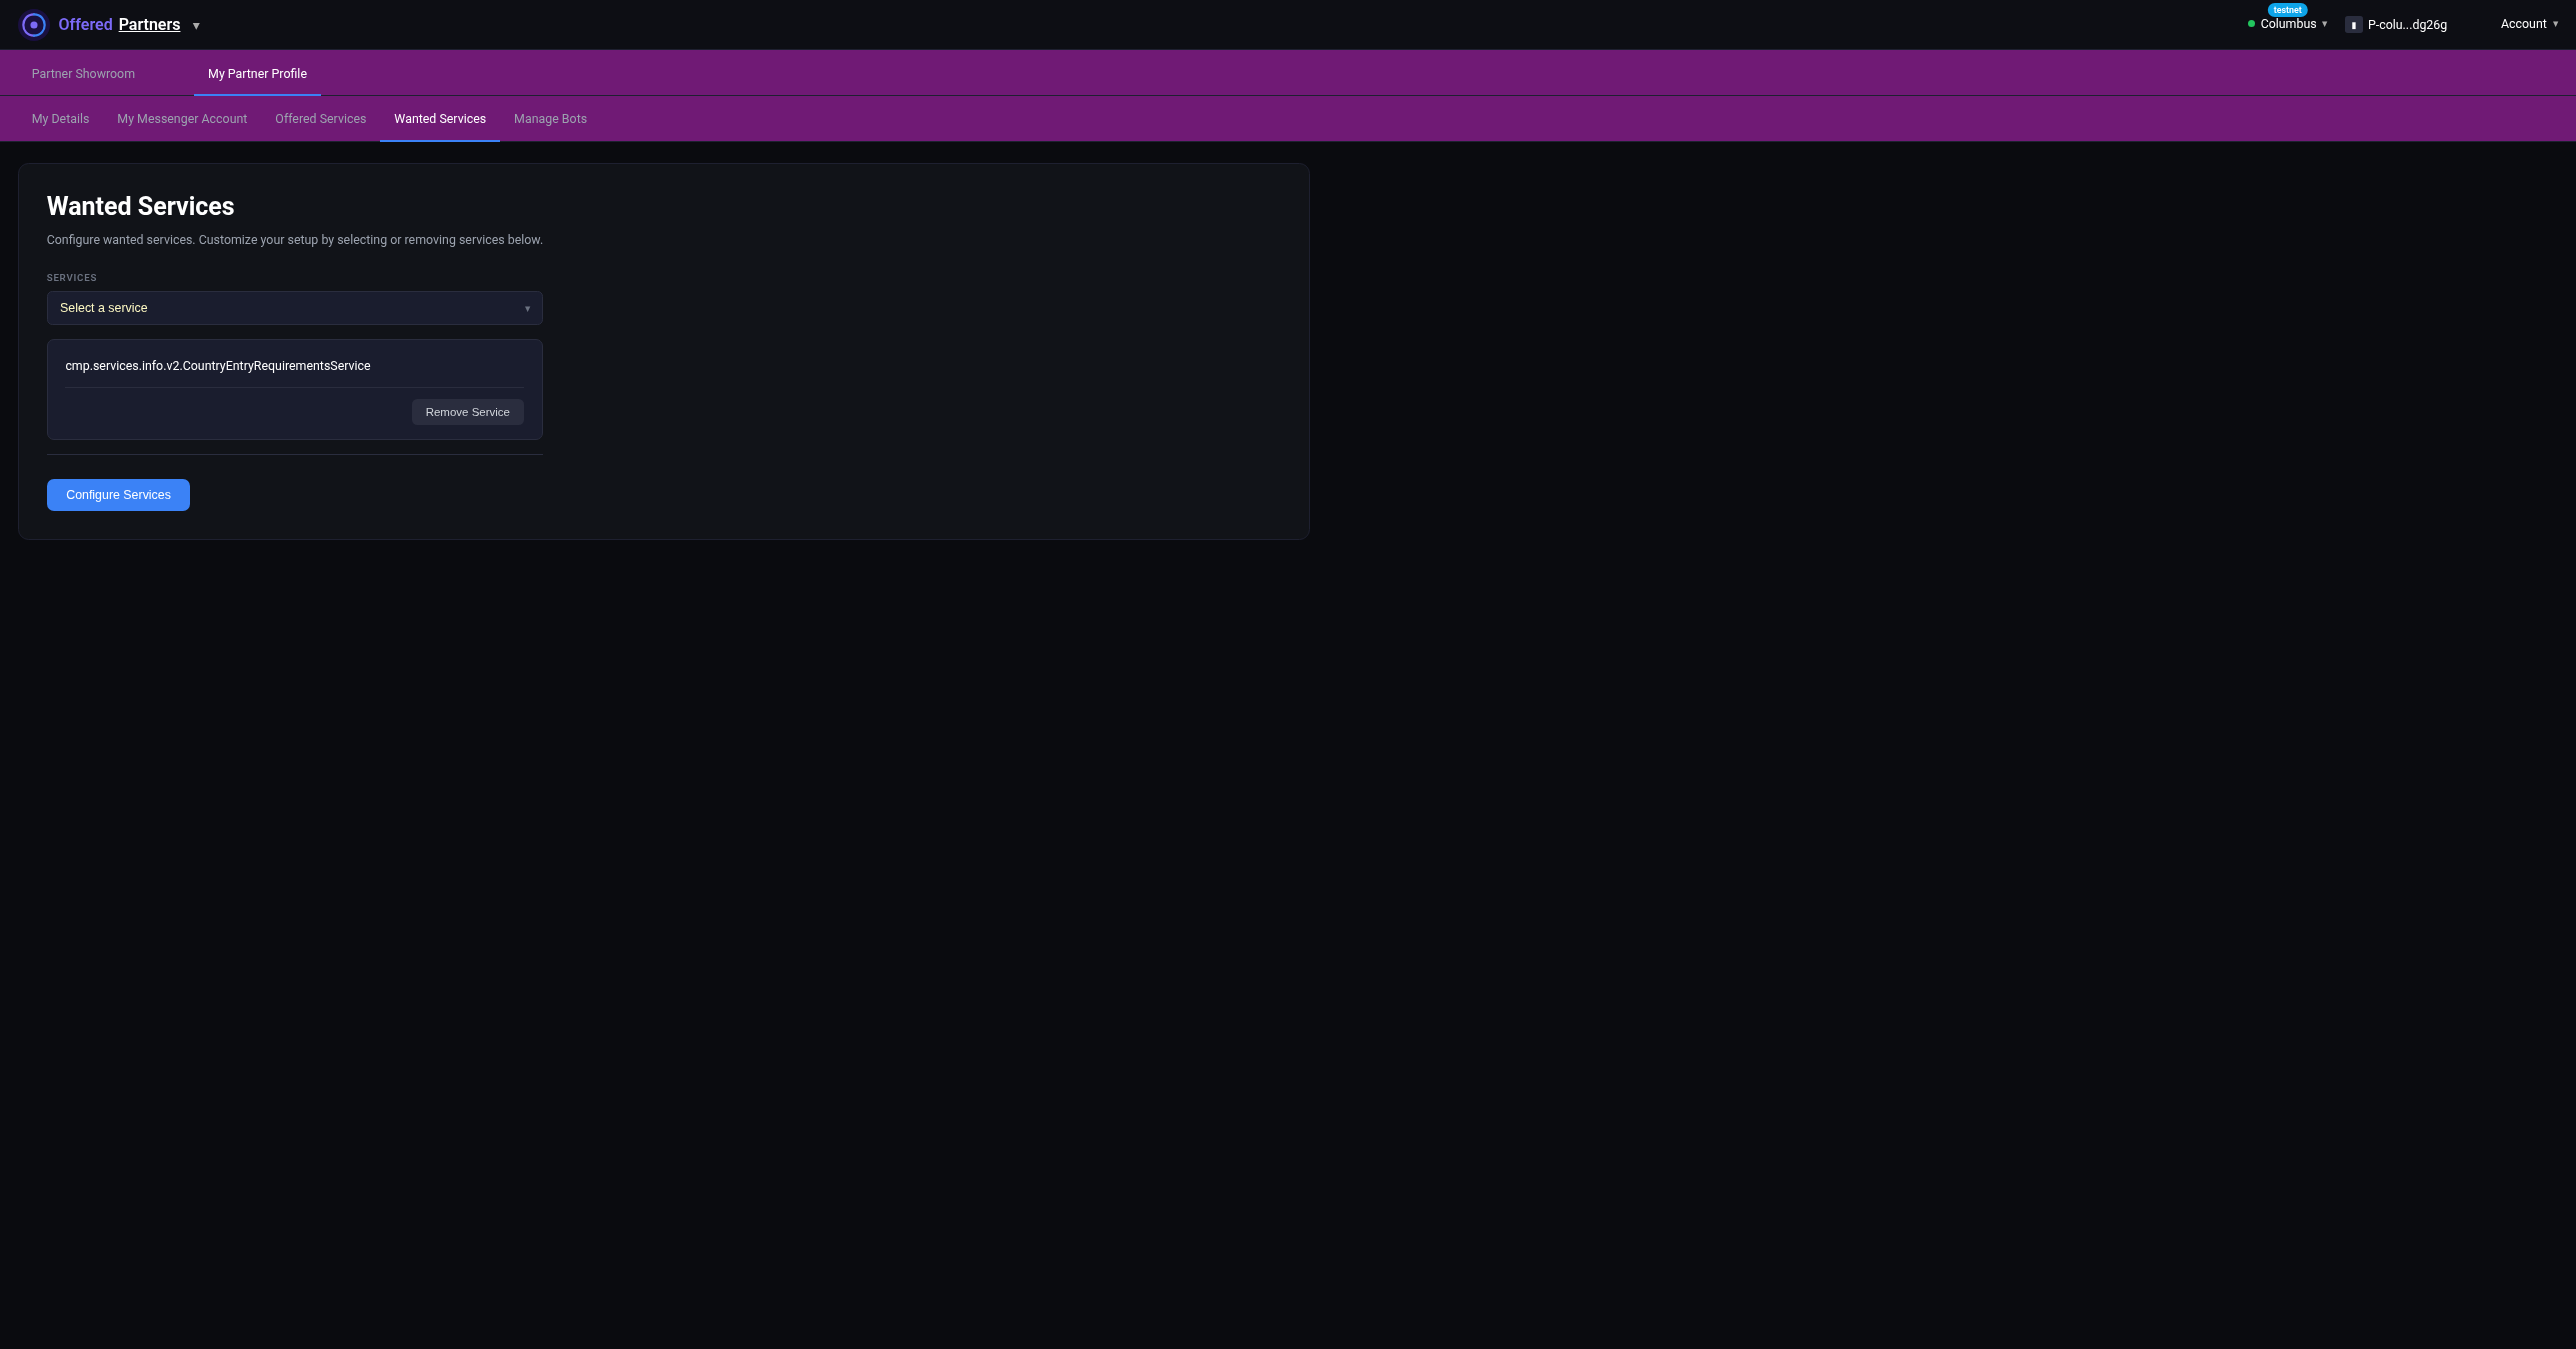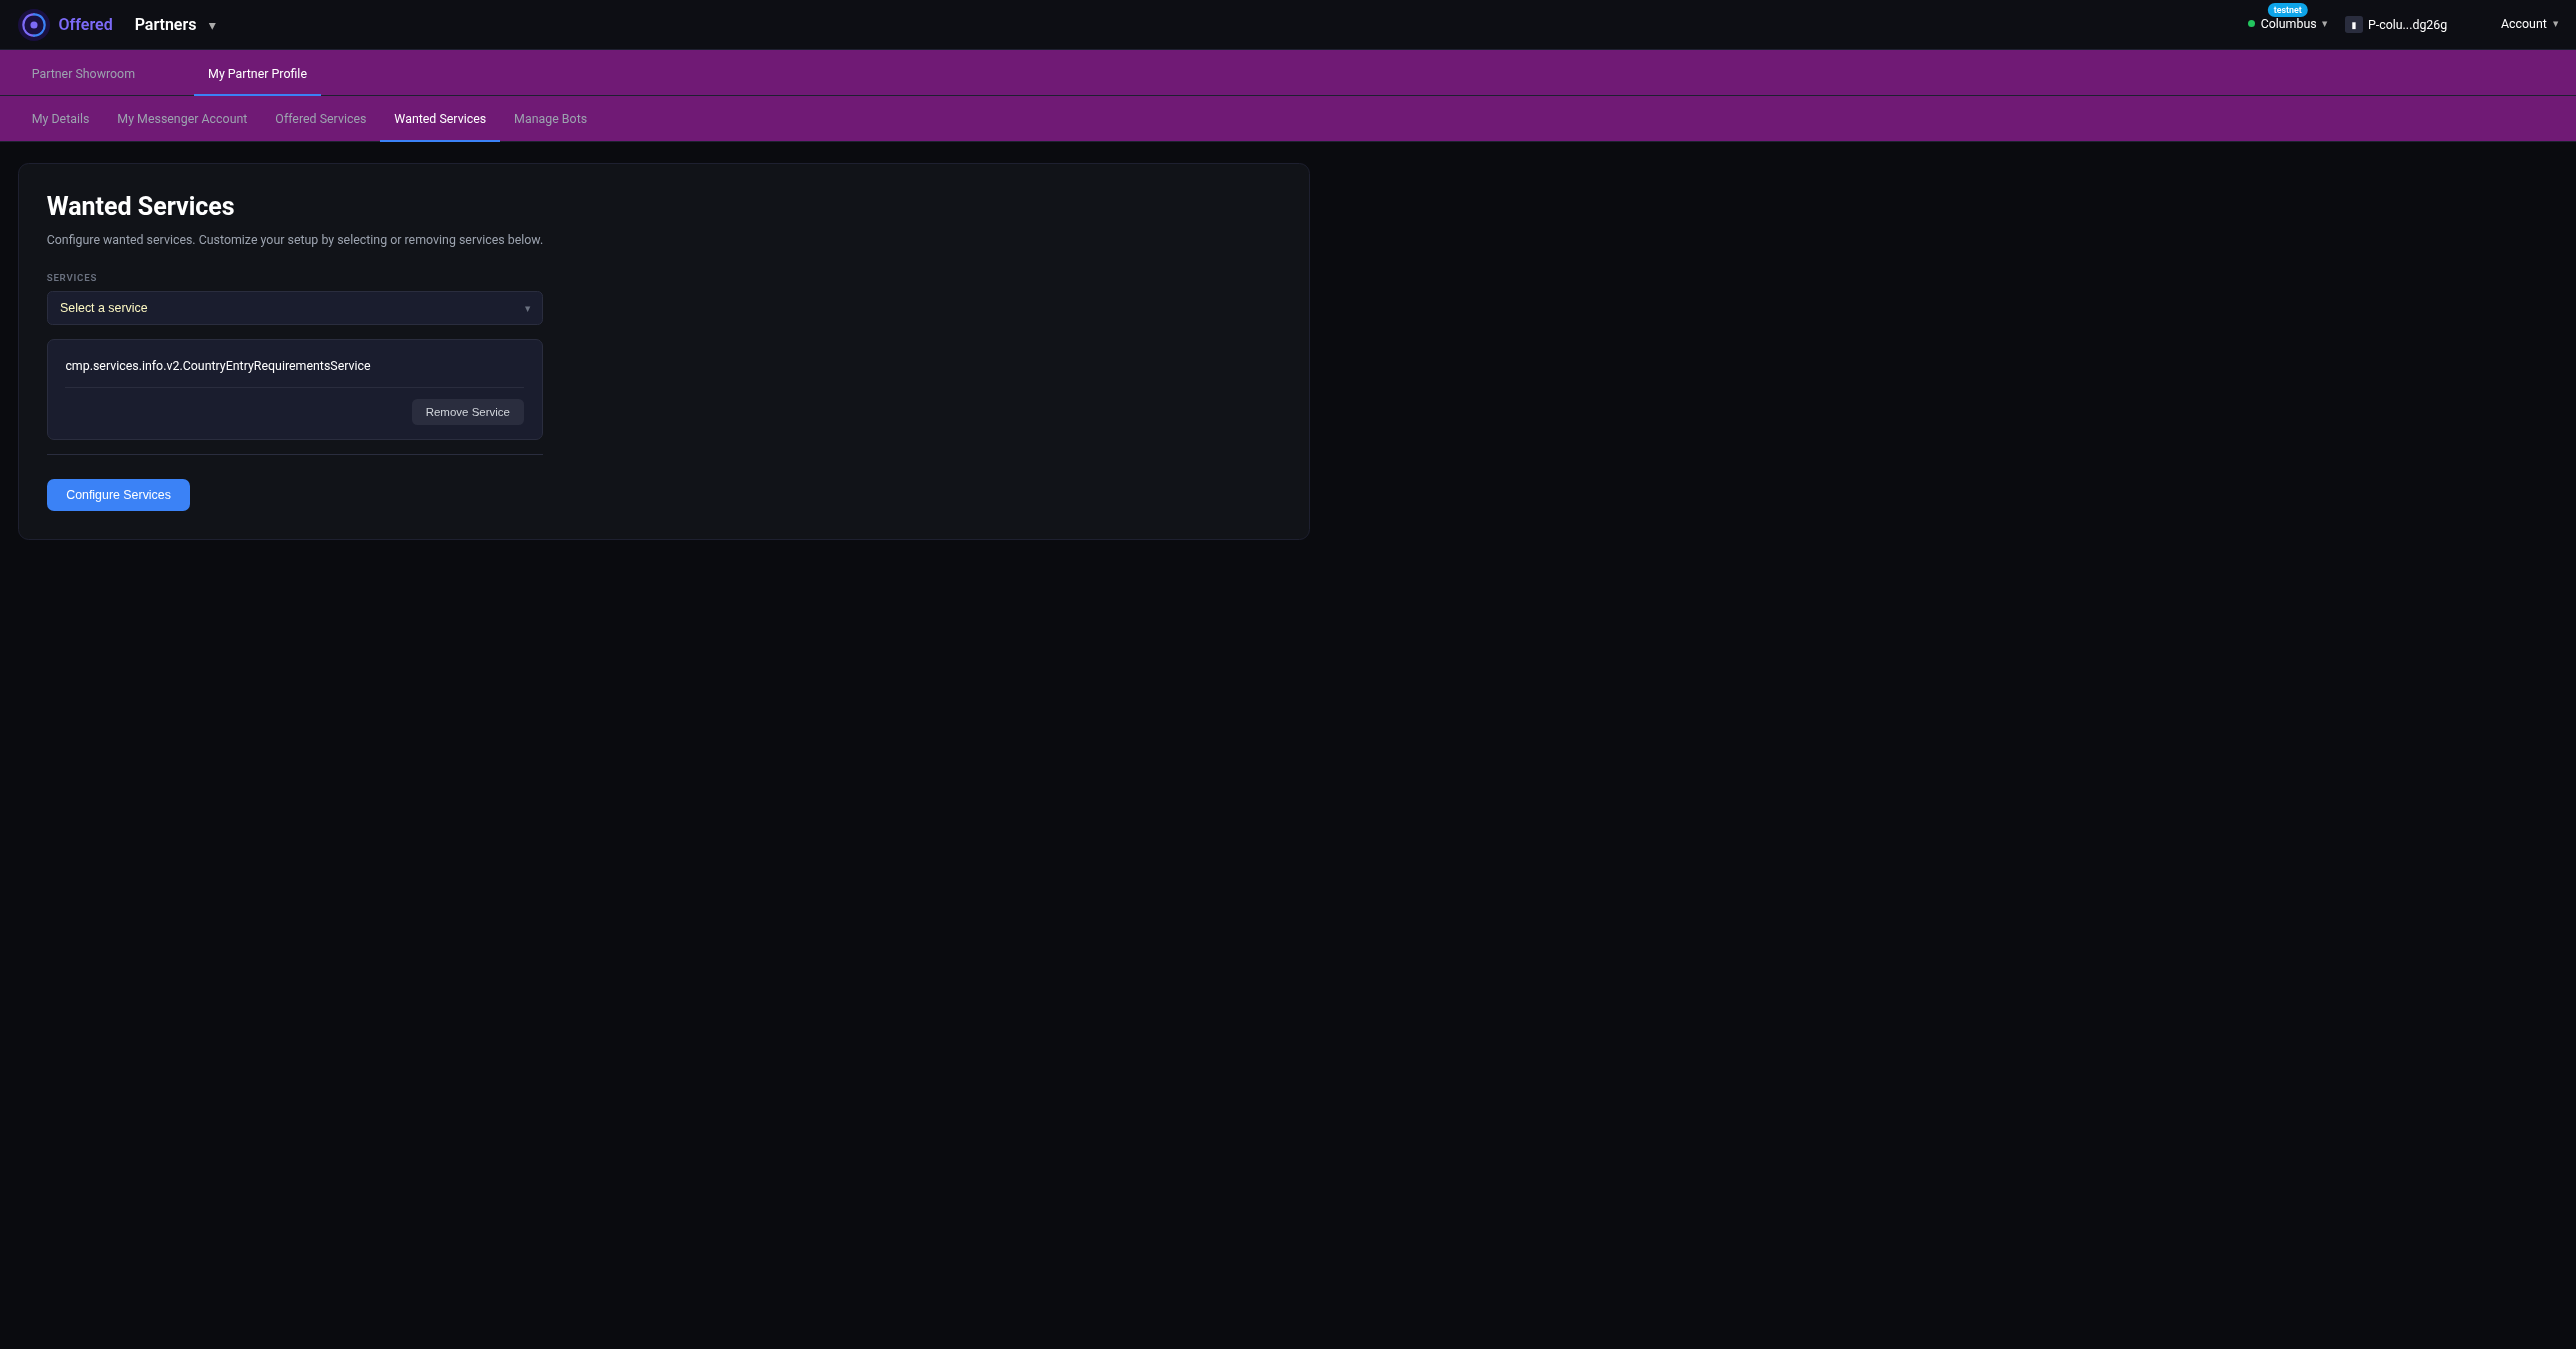--- a/index.html
+++ b/index.html
@@ -258,21 +258,21 @@
   <div class="top-nav-left">
 
     <svg class="logo-icon" viewBox="0 0 36 36" fill="none" xmlns="http://www.w3.org/2000/svg">
       <circle cx="18" cy="18" r="18" fill="#1a1040"></circle>
       <path d="M18 6 C10 6 6 12 6 18 C6 24 10 30 18 30" stroke="#7c6af7" stroke-width="2.5" fill="none" stroke-linecap="round"></path>
       <path d="M18 6 C26 6 30 12 30 18 C30 24 26 30 18 30" stroke="#3b82f6" stroke-width="2.5" fill="none" stroke-linecap="round"></path>
       <circle cx="18" cy="18" r="4" fill="#7c6af7"></circle>
     </svg>
     <span style="font-size:16px;font-weight:600;color:#fff;">
       <span style="color:#7c6af7;">Offered</span>
-      <span style="color:#fff;margin-left:18px;">Partners</span>
+      <span style="color:#fff;margin-left:2px;text-decoration:underline;">Partners</span>
     </span>
     <span style="color:#aaa;margin-left:3.5px;cursor:pointer;">▾</span>
   </div>
   <div class="top-nav-right">
 
     <div class="network-wrapper" style="position:relative;display:flex;align-items:center;gap:5.3px;cursor:pointer;">
       <span style="background:#0ea5e9;color:#fff;font-size:8.9px;font-weight:600;padding:1.8px 6.2px;border-radius:8.9px;position:absolute;top:-12.4px;left:50%;transform:translateX(-50%);white-space:nowrap;">testnet</span>
       <span style="width:7px;height:7px;border-radius:50%;background:#22c55e;display:inline-block;"></span>
       <span style="font-size:12.4px;color:#fff;">Columbus</span>
       <span style="color:#aaa;font-size:10.6px;">▾</span>

